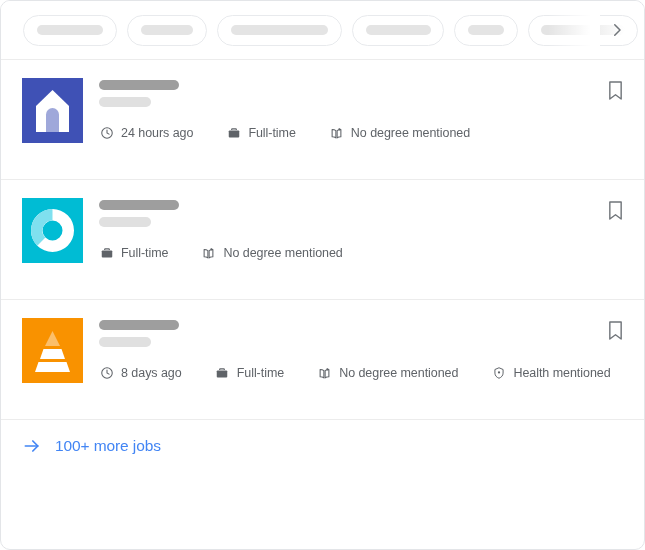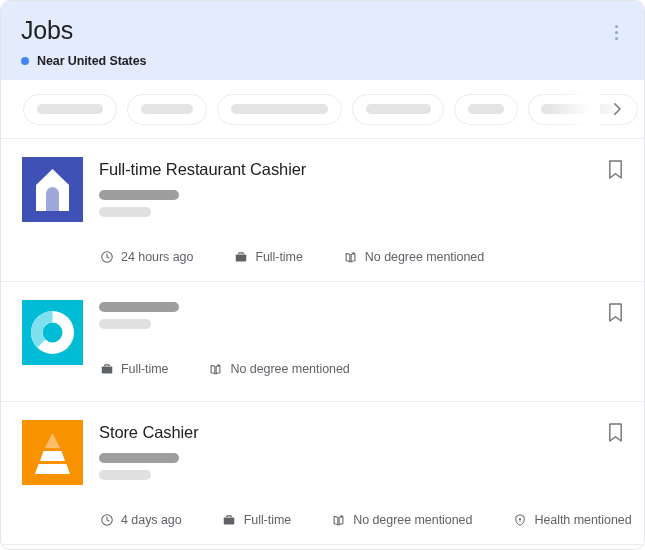--- a/index.html
+++ b/index.html
@@ -173,22 +173,22 @@
   }
 
   .sk-line { border-radius: 6px; }
   .sk-line.dark  { width: 80px; height: 10px; background: #9e9e9e; margin-bottom: 7px; }
   .sk-line.light { width: 52px; height: 10px; background: #e0e0e0; }
 
   .meta-row {
     display: flex;
     align-items: center;
     flex-wrap: nowrap;
-    margin-top: 32px;
-    gap: 16px;
+    margin-top: 18px;
+    gap: 9px;
   }
   .meta-item {
     display: flex;
     align-items: center;
     margin-right: 24px;
     white-space: nowrap;
   }
   .meta-item:last-child { margin-right: 0; }
   .meta-icon {
     width: 15px;
@@ -243,32 +243,20 @@
     font-weight: 500;
     color: #4285f4;
     letter-spacing: -0.1px;
   }
 </style>
 </head>
 <body>
 
 <div class="widget">
 
-  <div class="header">
-    <div class="header-title">Jobs</div>
-    <div class="header-sub">
-      <span class="loc-dot"></span>
-      <span class="header-sub-text">Near United States</span>
-    </div>
-    <div class="kebab">
-      <i></i>
-      <i></i>
-      <i></i>
-    </div>
-  </div>
 
   <div class="chips-row">
     <div class="chip c1">
         <span class="sk"></span>
       </div>
     <div class="chip c2">
         <span class="sk"></span>
       </div>
     <div class="chip c3">
         <span class="sk"></span>
@@ -293,21 +281,20 @@
   <div class="jobs-list">
 
     <div class="job-card">
       <div class="logo blue">
         <svg width="61" height="65" viewBox="0 0 61 65" aria-hidden="true">
           <path d="M30.5 12 L47 28 L47 54 L14 54 L14 28 Z" fill="#ffffff"></path>
           <path d="M30.5 30 a6.5 6.5 0 0 1 6.5 6.5 L37 54 L24 54 L24 36.5 a6.5 6.5 0 0 1 6.5 -6.5 Z" fill="#9fa8da"></path>
         </svg>
       </div>
       <div class="job-body">
-        <div class="job-title">Full-time Restaurant Cashier</div>
         <div class="sk-line dark"></div>
         <div class="sk-line light"></div>
         <div class="meta-row">
           <div class="meta-item">
             <span class="meta-icon">
               <svg width="14" height="14" viewBox="0 0 24 24" fill="none" stroke="#5f6368" stroke-width="1.8" stroke-linecap="round" aria-hidden="true">
                   <circle cx="12" cy="12" r="9"></circle>
                   <polyline points="12 7 12 12 15.5 14"></polyline>
                 </svg>
             </span>
@@ -382,32 +369,31 @@
 
     <div class="job-card">
       <div class="logo orange">
         <svg width="61" height="65" viewBox="0 0 61 65" aria-hidden="true">
           <path d="M30.5 13 L38 28 L23 28 Z" fill="#fbbf6b"></path>
           <path d="M21.5 31 L39.5 31 L43 41 L18 41 Z" fill="#ffffff"></path>
           <path d="M16.5 44 L44.5 44 L48 54 L13 54 Z" fill="#ffffff"></path>
         </svg>
       </div>
       <div class="job-body">
-        <div class="job-title">Store Cashier</div>
         <div class="sk-line dark"></div>
         <div class="sk-line light"></div>
         <div class="meta-row">
           <div class="meta-item">
             <span class="meta-icon">
               <svg width="14" height="14" viewBox="0 0 24 24" fill="none" stroke="#5f6368" stroke-width="1.8" stroke-linecap="round" aria-hidden="true">
                   <circle cx="12" cy="12" r="9"></circle>
                   <polyline points="12 7 12 12 15.5 14"></polyline>
                 </svg>
             </span>
-            <span class="meta-text">4 days ago</span>
+            <span class="meta-text">8 days ago</span>
           </div>
           <div class="meta-item">
             <span class="meta-icon">
               <svg width="14" height="14" viewBox="0 0 24 24" fill="#5f6368" aria-hidden="true">
                   <path d="M9 4h6a2 2 0 0 1 2 2v1h-2V6H9v1H7V6a2 2 0 0 1 2-2z"></path>
                   <rect x="3" y="7.5" width="18" height="12" rx="1.6"></rect>
                 </svg>
             </span>
             <span class="meta-text">Full-time</span>
           </div>

